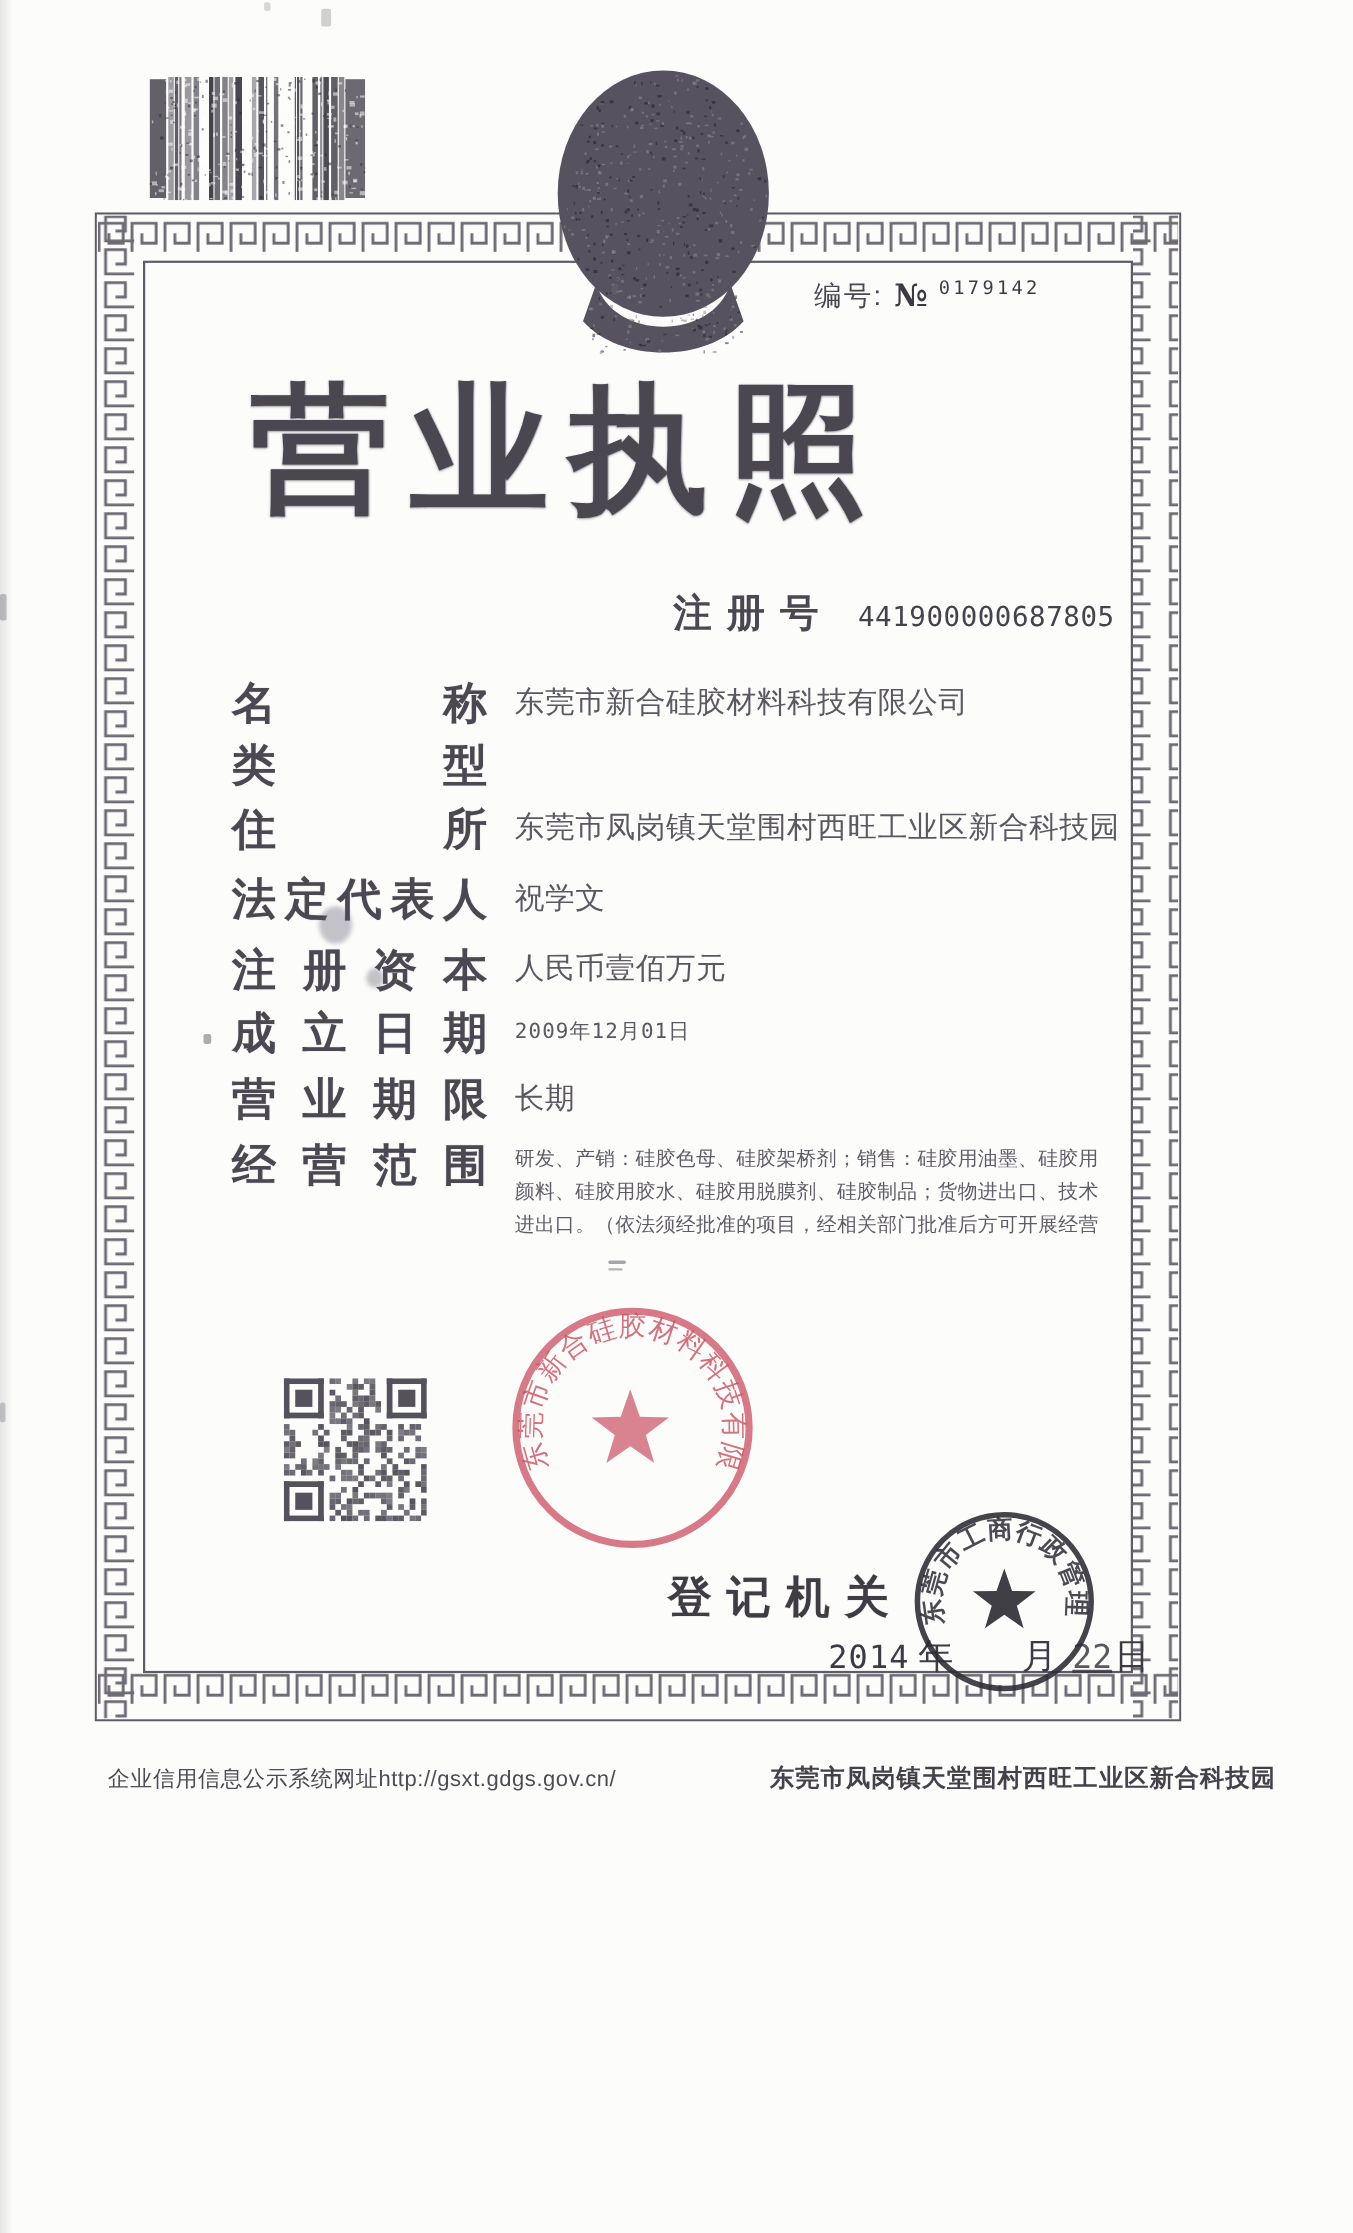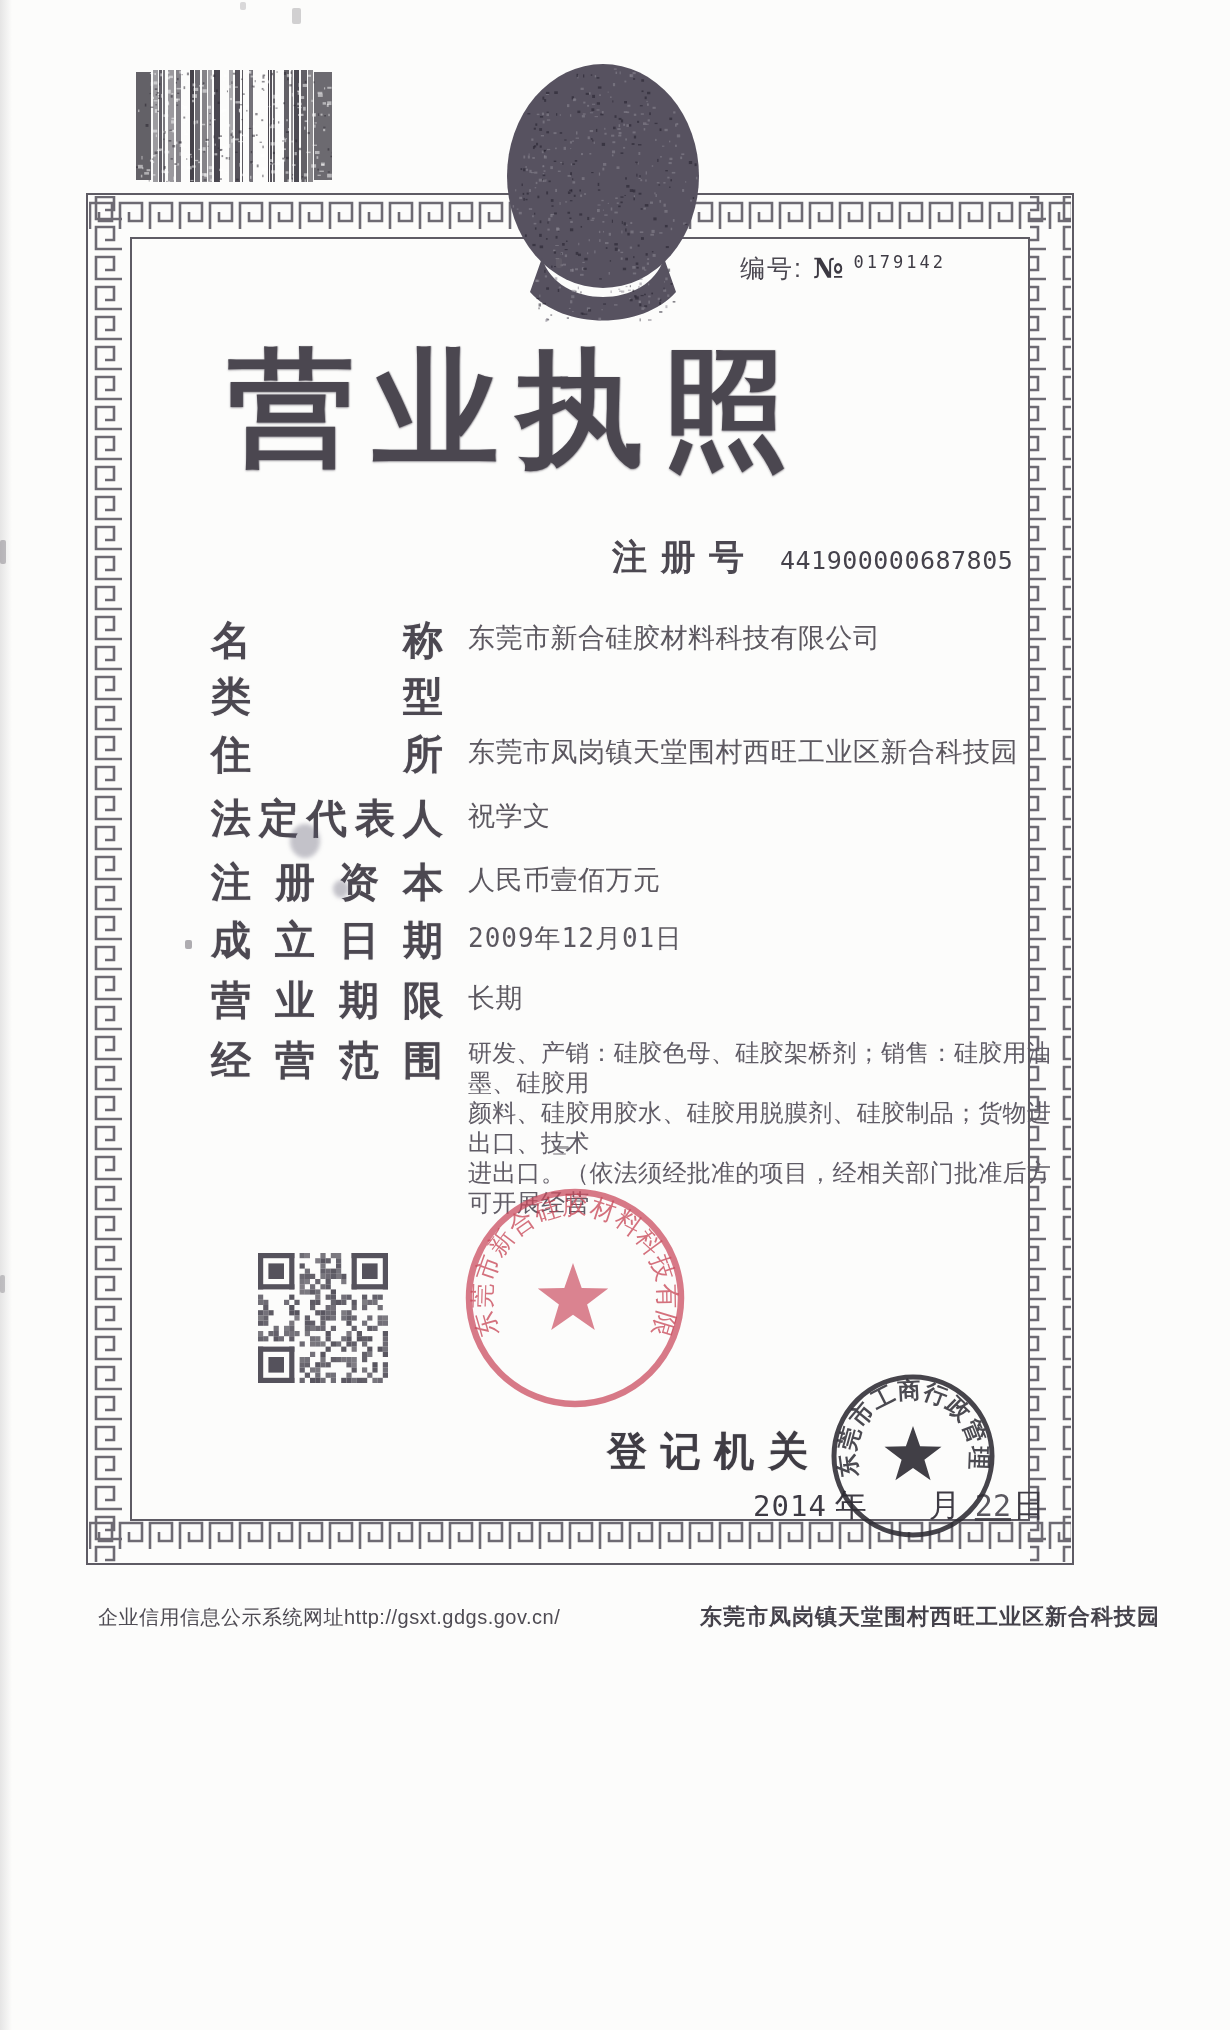--- a/index.html
+++ b/index.html
@@ -26,23 +26,23 @@
   
   .regline{left:612px;top:534px;display:flex;align-items:baseline;}
   .regline .rlabel{width:132px;font-size:35px;font-weight:600;color:#4c4851;}
   .regline .rnum{margin-left:36px;font-family:"DejaVu Sans Mono",monospace;font-size:25px;
                  letter-spacing:.5px;color:#45424b;}
   
   .field-row{position:absolute;left:211px;display:flex;align-items:flex-start;}
   .flabel{width:232px;flex:none;font-size:40px;line-height:44px;font-weight:600;color:#4c4851;
           text-shadow:0 0 1px rgba(76,72,81,.4);}
   .fvalue{margin-left:25px;font-size:27px;line-height:40px;letter-spacing:.5px;color:#5c5860;white-space:nowrap;}
-  .mono{font-family:"DejaVu Sans Mono",monospace;font-size:26px;letter-spacing:1px;}
+  .mono{font-family:"DejaVu Sans Mono",monospace;font-size:19px;letter-spacing:1px;}
   
-  .scope{margin-left:25px;width:584px;font-size:24px;line-height:30px;letter-spacing:.3px;color:#605c66;}
+  .scope{margin-left:25px;width:584px;font-size:18px;line-height:30px;letter-spacing:.3px;color:#605c66;}
   .scope span{display:block;}
   
   .issuer{left:607px;top:1424px;width:201px;font-size:40px;font-weight:600;color:#3f3c44;
           text-shadow:0 0 1px rgba(60,57,66,.45);}
   .dateline{left:753px;top:1484px;display:flex;align-items:baseline;font-size:32px;color:#3e3b44;z-index:3;}
   .dateline .y{font-family:"DejaVu Sans Mono",monospace;font-size:29px;letter-spacing:1px;}
   .dateline .u1{margin-left:8px;}
   .dateline .u2{margin-left:62px;}
   .dateline .d{margin-left:14px;font-family:"DejaVu Sans Mono",monospace;font-size:30px;opacity:.85;text-decoration:underline;}
   .dateline .u3{margin-left:2px;}

